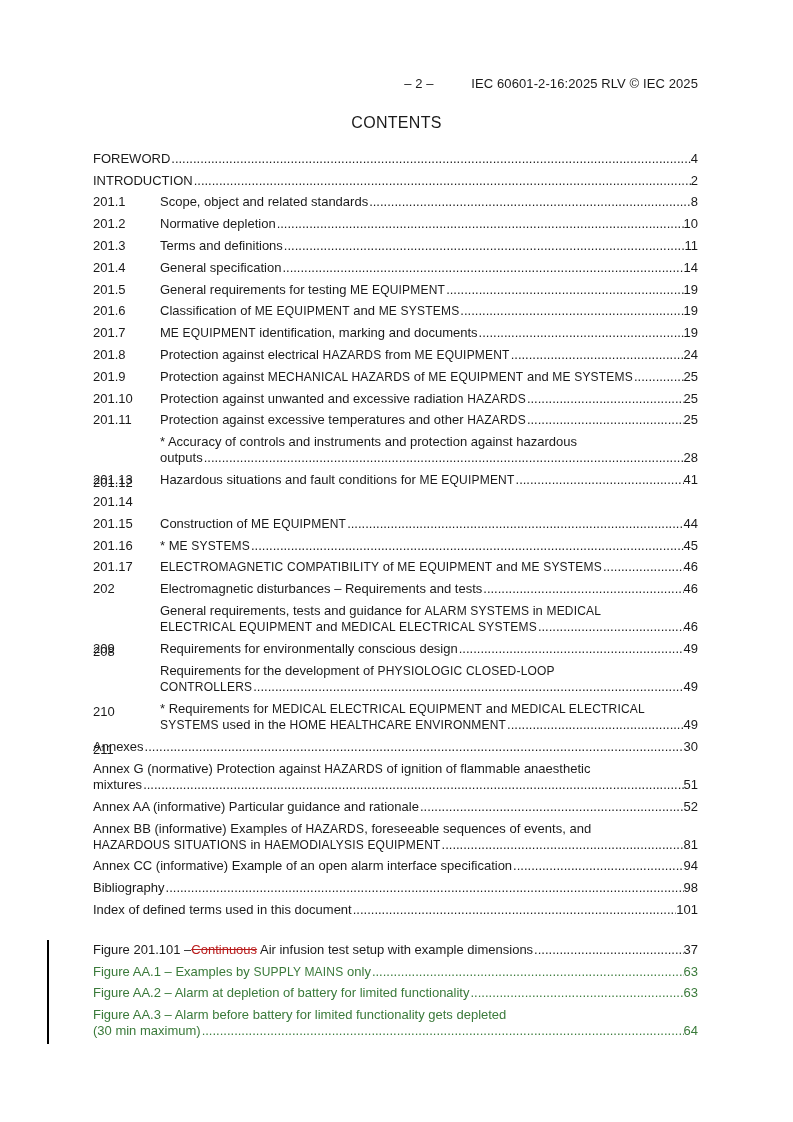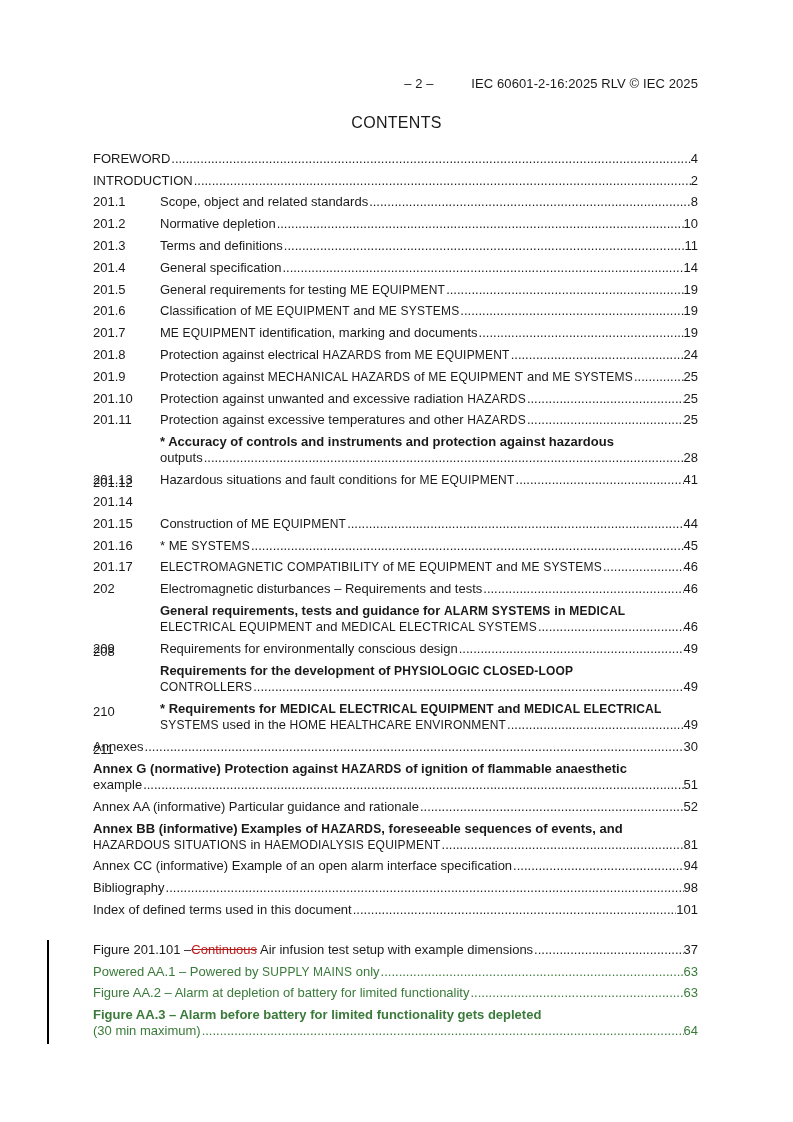--- a/index.html
+++ b/index.html
@@ -17,21 +17,21 @@
     font-size: 16px; letter-spacing: 0.3px;
   }
   .toc { position: absolute; left: 93px; width: 605px; top: 145px; }
   .row { position: relative; display: flex; align-items: flex-end; line-height: 16px; }
   .row.single { height: 21.8px; }
   .row.double { height: 38px; }
   .num { width: 67px; flex: 0 0 67px; align-self: flex-end; padding-bottom: 0; margin-top: 44px; }
   .row.double .num { align-self: flex-start; padding-top: 3px; }
   .body { flex: 1; display: flex; align-items: flex-end; min-width: 0; }
   .body .txt { flex: 1; min-width: 0; position: relative; overflow: hidden; }
-  .body .txt .line { display: block; white-space: nowrap; font-weight: bold; }
+  .body .txt .line { display: block; white-space: nowrap; }
   .body .txt .last { display: flex; white-space: nowrap; }
   .dots {
     flex: 1; overflow: hidden; white-space: nowrap; margin-left: 1px;
     letter-spacing: 0px;
   }
   .dots::after {
     content: "..................................................................................................................................................................................................................................................";
   }
   .page { flex: 0 0 auto; text-align: right; padding-left: 0px; }
   .sc { font-size: 12px; letter-spacing: 0.2px; }
@@ -343,21 +343,21 @@
             <span class="page">30</span>
           </div>
         </div>
       </div>
     </div>
     <div class="row double">
       <div class="body">
         <div class="txt">
           <div class="line"><span><span>Annex G (normative)  Protection against </span><span class="sc">HAZARDS</span><span> of ignition of flammable anaesthetic</span></span></div>
           <div class="last">
-            <span><span>example</span></span>
+            <span><span>mixtures</span></span>
             <span class="dots"></span>
             <span class="page">51</span>
           </div>
         </div>
       </div>
     </div>
     <div class="row single">
       <div class="body">
         <div class="txt">
           <div class="last">
@@ -422,21 +422,21 @@
             <span class="dots"></span>
             <span class="page">37</span>
           </div>
         </div>
       </div>
     </div>
     <div class="row single green">
       <div class="body">
         <div class="txt">
           <div class="last">
-            <span><span>Powered AA.1 – Powered by </span><span class="sc">SUPPLY MAINS</span><span> only </span></span>
+            <span><span>Figure AA.1 – Examples by </span><span class="sc">SUPPLY MAINS</span><span> only </span></span>
             <span class="dots"></span>
             <span class="page">63</span>
           </div>
         </div>
       </div>
     </div>
     <div class="row single green">
       <div class="body">
         <div class="txt">
           <div class="last">

